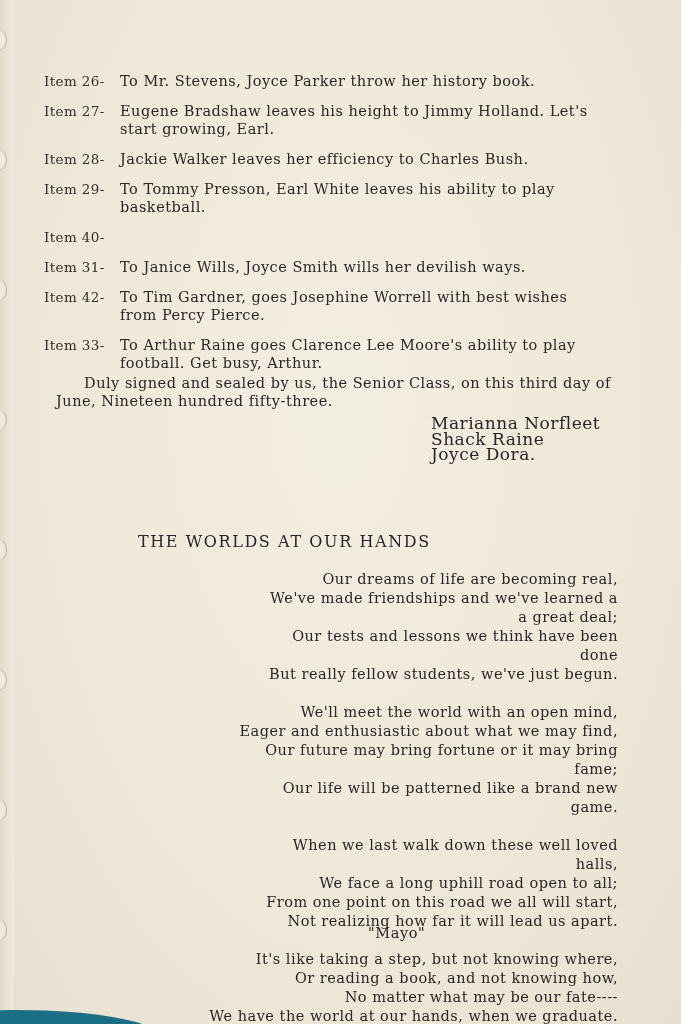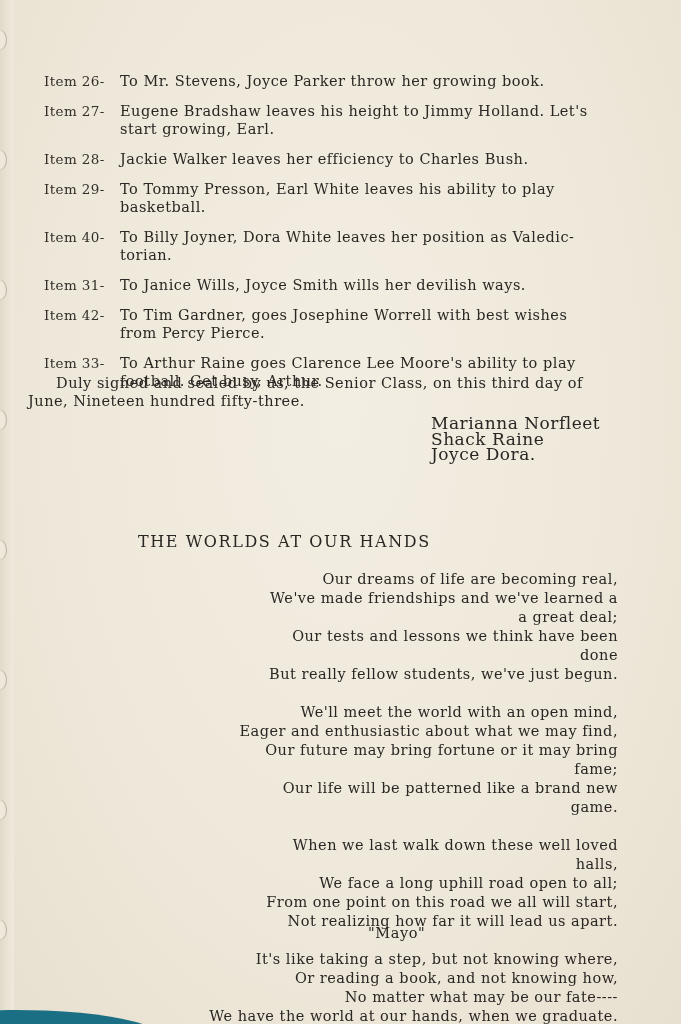--- a/index.html
+++ b/index.html
@@ -92,21 +92,21 @@
     font-size: 14.5px;
     line-height: 18px;
     letter-spacing: 0.5px;
     color: #2b2723;
     white-space: pre-line;
   }
 
   
   .closing {
     position: absolute;
-    left: 28px;
+    left: 56px;
     top: 374px;
     width: 600px;
     font-size: 14.5px;
     line-height: 18px;
     letter-spacing: 0.5px;
     text-indent: 28px;
     white-space: pre-line;
   }
 
   
@@ -165,21 +165,21 @@
   <div class="hole" style="top:800px"></div>
   <div class="hole" style="top:920px"></div>
 </div>
 
 <div class="content">
 
   <div class="items">
 
     <div class="item">
       <div class="item-label">Item 26-</div>
-      <div class="item-text">To Mr. Stevens, Joyce Parker throw her growing book.</div>
+      <div class="item-text">To Mr. Stevens, Joyce Parker throw her history book.</div>
     </div>
 
     <div class="item">
       <div class="item-label">Item 27-</div>
       <div class="item-text">Eugene Bradshaw leaves his height to Jimmy Holland.  Let's
 start growing, Earl.</div>
     </div>
 
     <div class="item">
       <div class="item-label">Item 28-</div>
@@ -187,22 +187,20 @@
     </div>
 
     <div class="item">
       <div class="item-label">Item 29-</div>
       <div class="item-text">To Tommy Presson, Earl White leaves his ability to play
 basketball.</div>
     </div>
 
     <div class="item">
       <div class="item-label">Item 40-</div>
-      <div class="item-text">To Billy Joyner, Dora White leaves her position as Valedic-
-torian.</div>
     </div>
 
     <div class="item">
       <div class="item-label">Item 31-</div>
       <div class="item-text">To Janice Wills, Joyce Smith wills her devilish ways.</div>
     </div>
 
     <div class="item">
       <div class="item-label">Item 42-</div>
       <div class="item-text">To Tim Gardner, goes Josephine Worrell with best wishes

